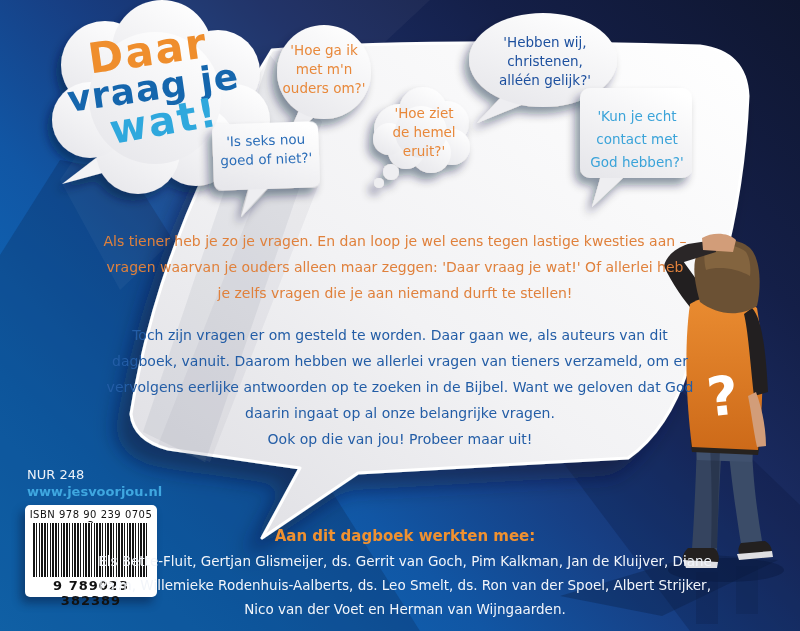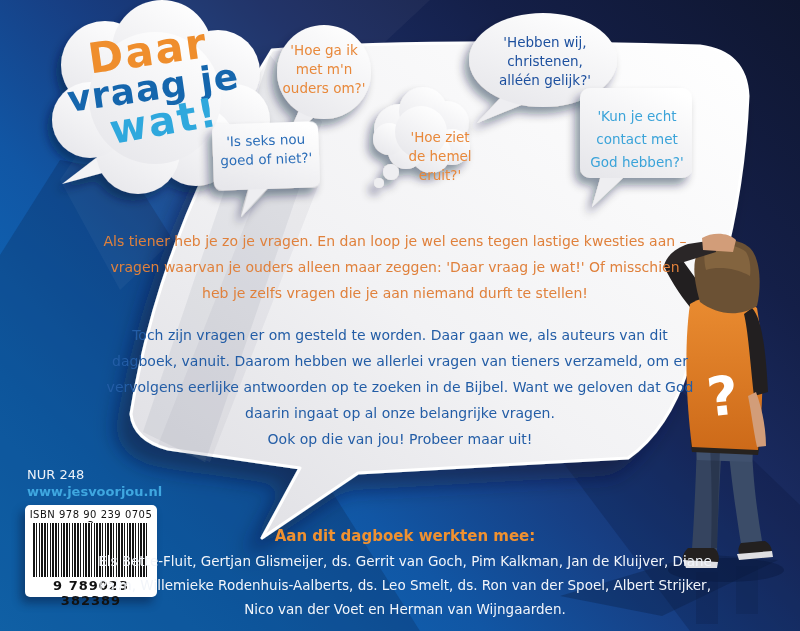--- a/index.html
+++ b/index.html
@@ -15,21 +15,21 @@
     left:46px;top:32px;width:214px;text-align:center;
     transform:rotate(-8deg);font-weight:bold;line-height:0.92;
   }
   .logo-w1{font-size:42px;color:#ef8e2d;letter-spacing:2px;}
   .logo-w2{font-size:36px;color:#1566ad;letter-spacing:1px;}
   .logo-w3{font-size:40px;color:#2fa8dd;letter-spacing:2px;transform:translateX(6px) rotate(-2deg);}
   
   .qtext{white-space:pre-line;text-align:center;font-size:13.5px;line-height:19px;}
   .q1{left:272px;top:41px;width:104px;color:#e8883a;}
   .q2{left:214px;top:131px;width:104px;color:#2a6db8;transform:rotate(-2deg);}
-  .q3{left:388px;top:104px;width:104px;color:#e8883a;margin-top:24px;}
+  .q3{left:372px;top:104px;width:104px;color:#e8883a;}
   .q4{left:488px;top:33px;width:114px;color:#1c4f9e;}
   .q5{left:584px;top:105px;width:106px;color:#3aa3d9;line-height:23px;}
   
   .para{white-space:pre-line;text-align:center;font-size:14px;line-height:26px;}
   .p1{left:100px;top:228px;width:590px;color:#e0813c;}
   .p2{left:100px;top:322px;width:600px;color:#235da6;}
   
   .nur{left:27px;top:467px;color:#eef2f8;font-size:13px;}
   .site{left:27px;top:484px;color:#3fa7e0;font-size:13px;font-weight:bold;}
   .barcode-box{
@@ -187,21 +187,21 @@
   <div class="abs qtext q3">'Hoe ziet
 de hemel
 eruit?'</div>
   <div class="abs qtext q5">'Kun je echt
 contact met
 God hebben?'</div>
   <div class="abs qtext q4">'Hebben wij,
 christenen,
 alléén gelijk?'</div>
 
-  <div class="abs para p1">Als tiener heb je zo je vragen. En dan loop je wel eens tegen lastige kwesties aan – vragen waarvan je ouders alleen maar zeggen: 'Daar vraag je wat!' Of misschien heb je zelfs vragen die je aan niemand durft te stellen!</div>
+  <div class="abs para p1">Als tiener heb je zo je vragen. En dan loop je wel eens tegen lastige kwesties aan – vragen waarvan je ouders alleen maar zeggen: 'Daar vraag je wat!' Of allerlei heb je zelfs vragen die je aan niemand durft te stellen!</div>
   <div class="abs para p2">Toch zijn vragen er om gesteld te worden. Daar gaan we, als auteurs van dit dagboek, vanuit. Daarom hebben we allerlei vragen van tieners verzameld, om er vervolgens eerlijke antwoorden op te zoeken in de Bijbel. Want we geloven dat God daarin ingaat op al onze belangrijke vragen.
 Ook op die van jou! Probeer maar uit!</div>
 
   <div class="abs nur">NUR 248</div>
   <div class="abs site">www.jesvoorjou.nl</div>
 
   <div class="abs barcode-box">
     <div class="isbn-line">ISBN 978 90 239 0705 3</div>
     <div class="bars"></div>
     <div class="bc-digits">9 789023 382389</div>

